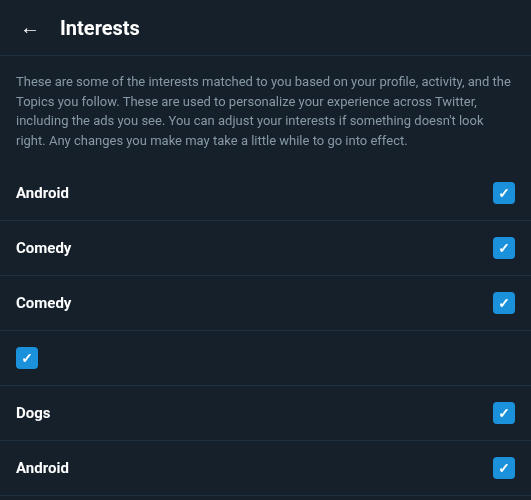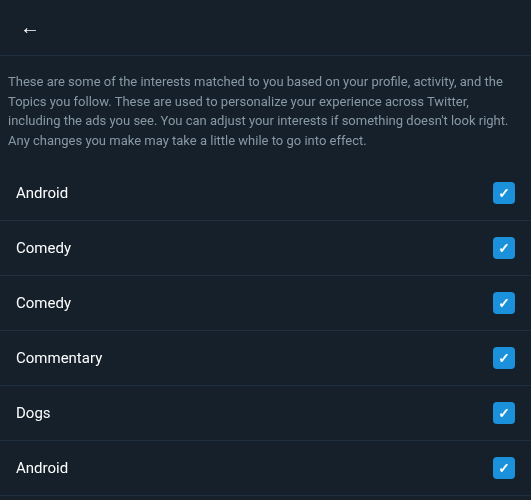--- a/index.html
+++ b/index.html
@@ -41,42 +41,42 @@
       color: #ffffff;
     }
 
     .header-title {
       font-size: 20px;
       font-weight: 700;
       color: #ffffff;
     }
 
     .description {
-      padding: 16px 16px 8px 8px;
+      padding: 16px 16px 8px 16px;
       font-size: 13px;
       color: #8899a6;
       line-height: 1.5;
     }
 
     .interests-list {
       padding: 8px 0;
     }
 
     .interest-item {
       display: flex;
       align-items: center;
       justify-content: space-between;
       padding: 16px 16px;
       border-bottom: 1px solid #1e2f3f;
     }
 
     .interest-label {
       font-size: 15px;
       color: #ffffff;
-      font-weight: 400;
+      font-weight: 700;
     }
 
     .checkbox {
       width: 22px;
       height: 22px;
       border-radius: 4px;
       background-color: #1a91da;
       display: flex;
       align-items: center;
       justify-content: center;
@@ -93,20 +93,21 @@
   </style>
 </head>
 <body>
 
 <div>
 
   <div class="header">
     <button class="back-button">
       <span class="back-arrow">←</span>
     </button>
+    <span class="header-title">Interests</span>
   </div>
 
   <div class="description">These are some of the interests matched to you based on your profile, activity, and the Topics you follow. These are used to personalize your experience across Twitter, including the ads you see. You can adjust your interests if something doesn't look right. Any changes you make may take a little while to go into effect.</div>
 
   <div class="interests-list" id="interests-container">
   <div class="interest-item">
         <span class="interest-label">Android</span>
         <div class="checkbox">
           <span class="checkbox-check">✓</span>
         </div>
@@ -117,21 +118,20 @@
           <span class="checkbox-check">✓</span>
         </div>
       </div>
       <div class="interest-item">
         <span class="interest-label">Comedy</span>
         <div class="checkbox">
           <span class="checkbox-check">✓</span>
         </div>
       </div>
       <div class="interest-item">
-        <span class="interest-label">Commentary</span>
         <div class="checkbox">
           <span class="checkbox-check">✓</span>
         </div>
       </div>
       <div class="interest-item">
         <span class="interest-label">Dogs</span>
         <div class="checkbox">
           <span class="checkbox-check">✓</span>
         </div>
       </div>

